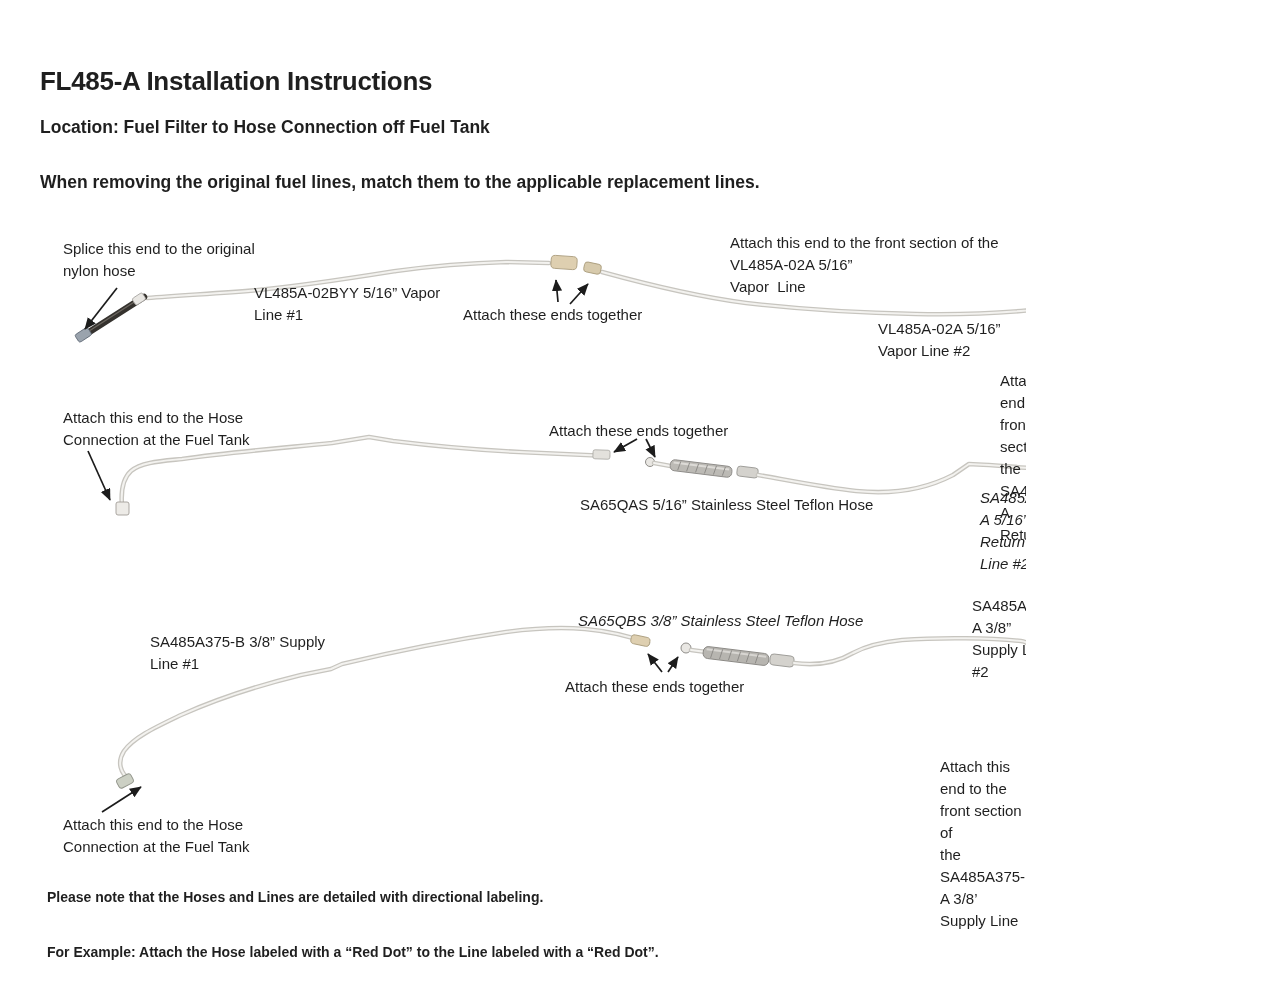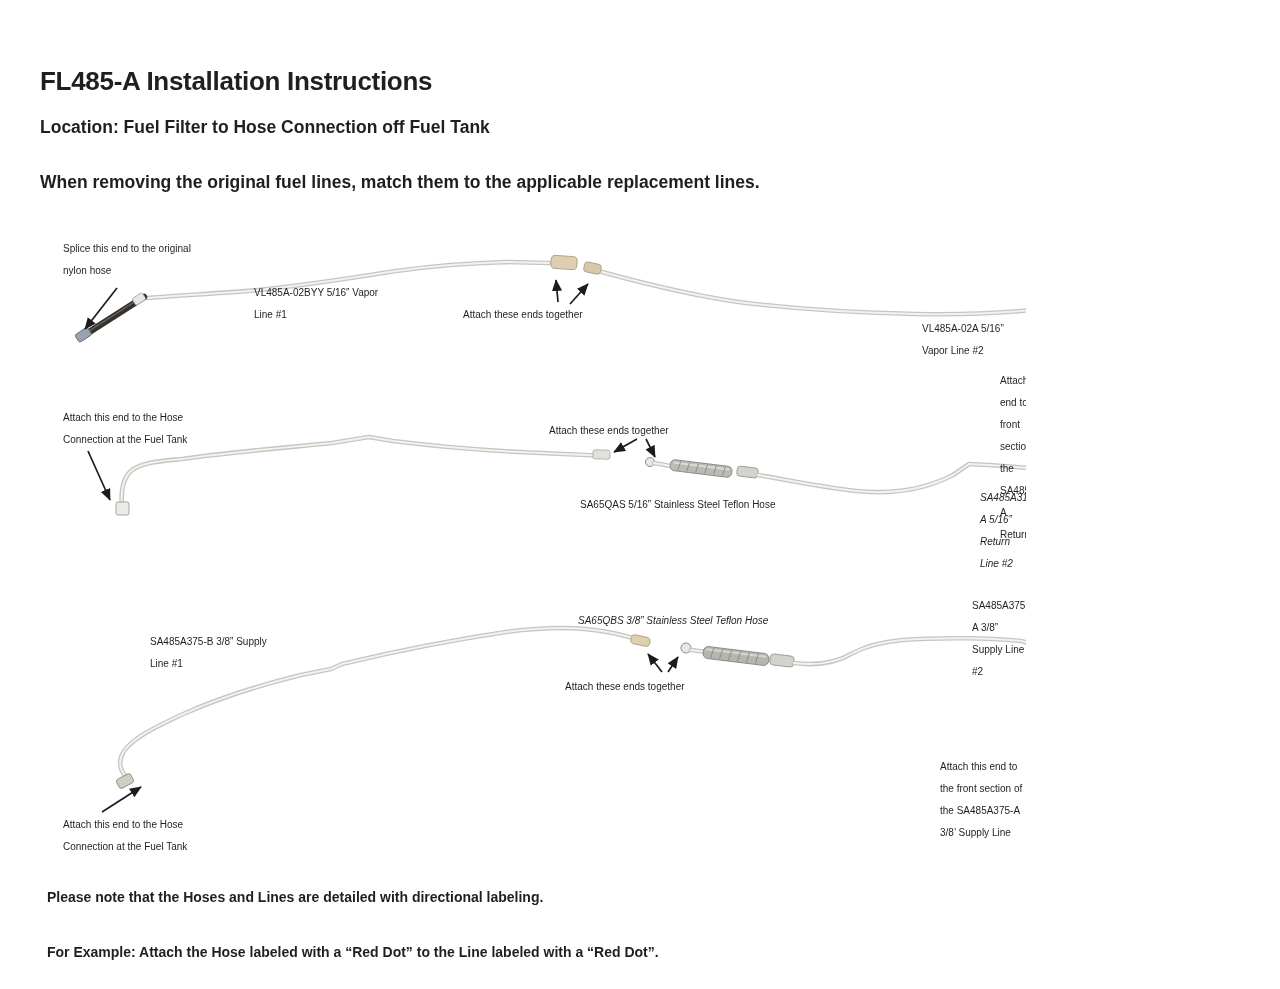--- a/index.html
+++ b/index.html
@@ -8,21 +8,21 @@
     width:1026px; height:989px;
     background:#ffffff;
     font-family:"Liberation Sans", sans-serif;
     color:#1f1f1f;
     overflow:hidden;
   }
   .art { position:absolute; left:0; top:0; width:1280px; height:989px; }
   .lbl { position:absolute; white-space:pre-line; }
   .h1   { font-size:26px; font-weight:bold; letter-spacing:-0.3px; }
   .h2   { font-size:17.5px; font-weight:bold; }
-  .note { font-size:10px; line-height:22px; }
+  .note { font-size:15px; line-height:22px; }
   .foot { font-size:14px; font-weight:bold; line-height:23px; }
   .t-out { fill:none; stroke:#c7c5bf; stroke-width:4.6; stroke-linecap:round; stroke-linejoin:round; }
   .t-in  { fill:none; stroke:#f3f2ef; stroke-width:2;   stroke-linecap:round; stroke-linejoin:round; }
   .arr   { stroke:#1c1c1c; stroke-width:1.7; fill:none; marker-end:url(#ah); }
   .tick  { stroke:#8b8985; stroke-width:0.9; }
 </style>
 </head>
 <body>
 
 <div class="sheet">
@@ -145,21 +145,23 @@
 
   <div class="lbl h1" style="left:40px;  top:66px;">FL485-A Installation Instructions</div>
   <div class="lbl h2" style="left:40px;  top:172px;">When removing the original fuel lines, match them to the applicable replacement lines.</div>
   <div class="lbl h2" style="left:40px;  top:117px;">Location: Fuel Filter to Hose Connection off Fuel Tank</div>
 
   <div class="lbl note" style="left:63px;  top:238px;">Splice this end to the original
 nylon hose</div>
   <div class="lbl note" style="left:230px; top:282px;margin-left:24px;">VL485A-02BYY 5/16” Vapor
 Line #1</div>
   <div class="lbl note" style="left:463px; top:304px;">Attach these ends together</div>
-  <div class="lbl note" style="left:878px; top:318px;margin-left:44px;">VL485A-02A 5/16” Vapor Line #2</div>
+  <div class="lbl note" style="left:730px; top:232px;">Attach this end to the front section of the VL485A-02A 5/16”
+Vapor&nbsp; Line</div>
+  <div class="lbl note" style="left:878px; top:318px;">VL485A-02A 5/16” Vapor Line #2</div>
 
   <div class="lbl note" style="left:63px;  top:407px;">Attach this end to the Hose
 Connection at the Fuel Tank</div>
   <div class="lbl note" style="left:549px; top:420px;">Attach these ends together</div>
   <div class="lbl note" style="left:580px; top:494px;">SA65QAS 5/16” Stainless Steel Teflon Hose</div>
   <div class="lbl note" style="left:1000px;top:370px;">Attach this end to the front
 section of the SA485A313-A
 Return Line</div>
   <div class="lbl note" style="left:980px; top:487px;font-style:italic;">SA485A313-A 5/16” Return
 Line #2</div>

